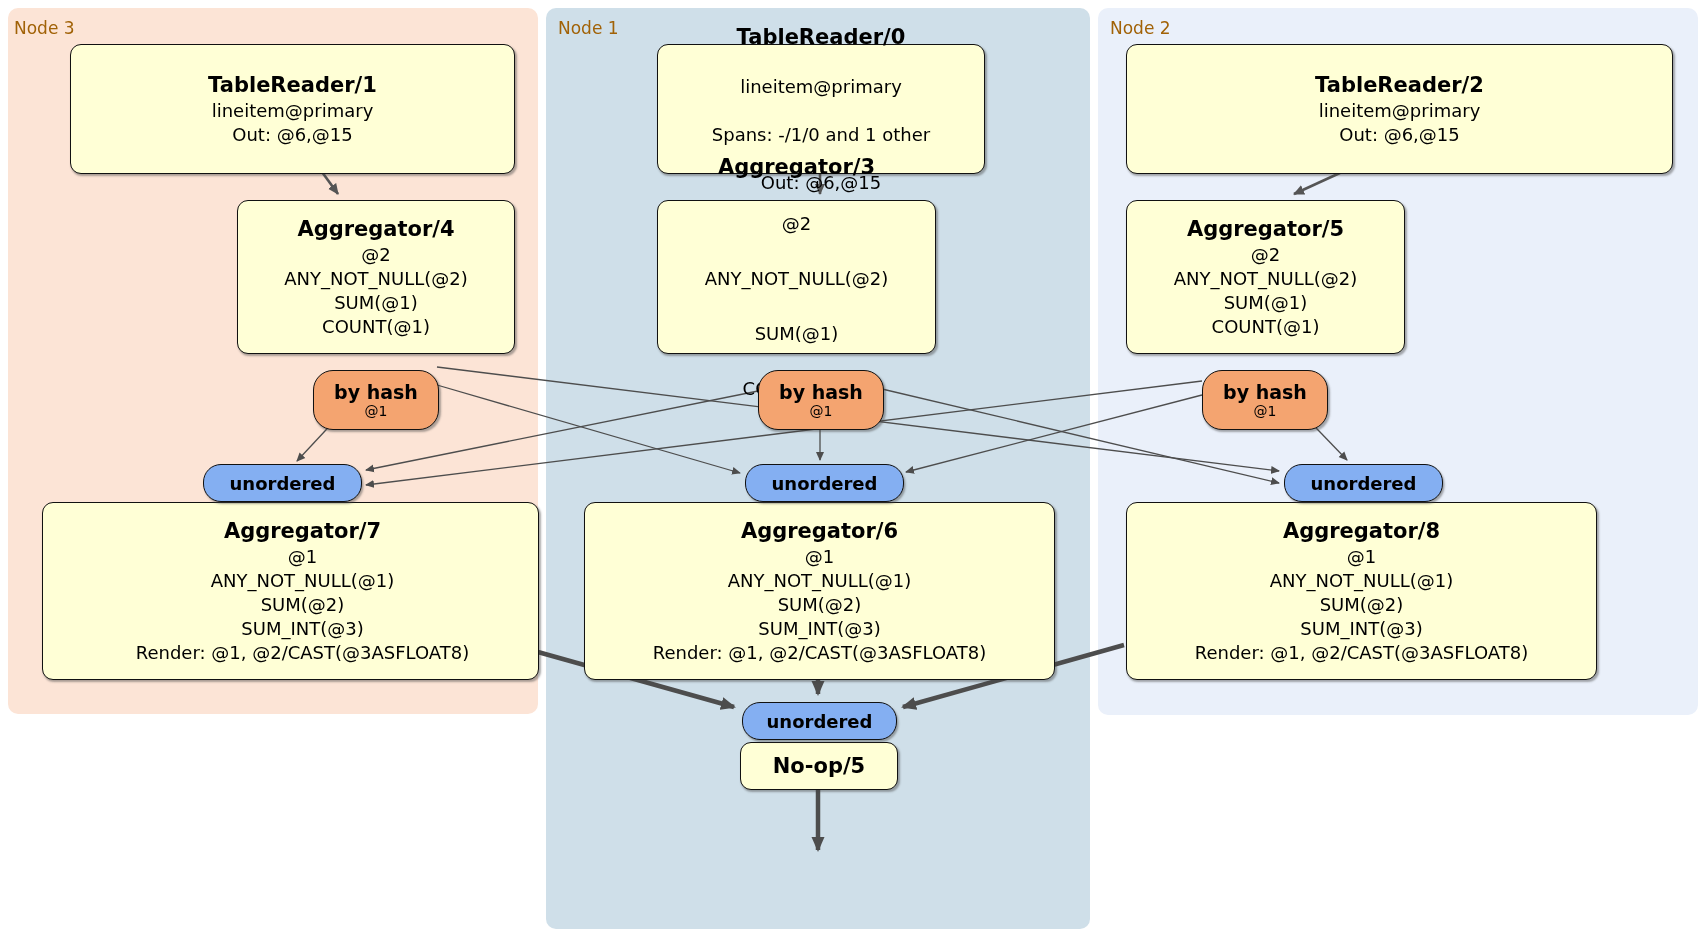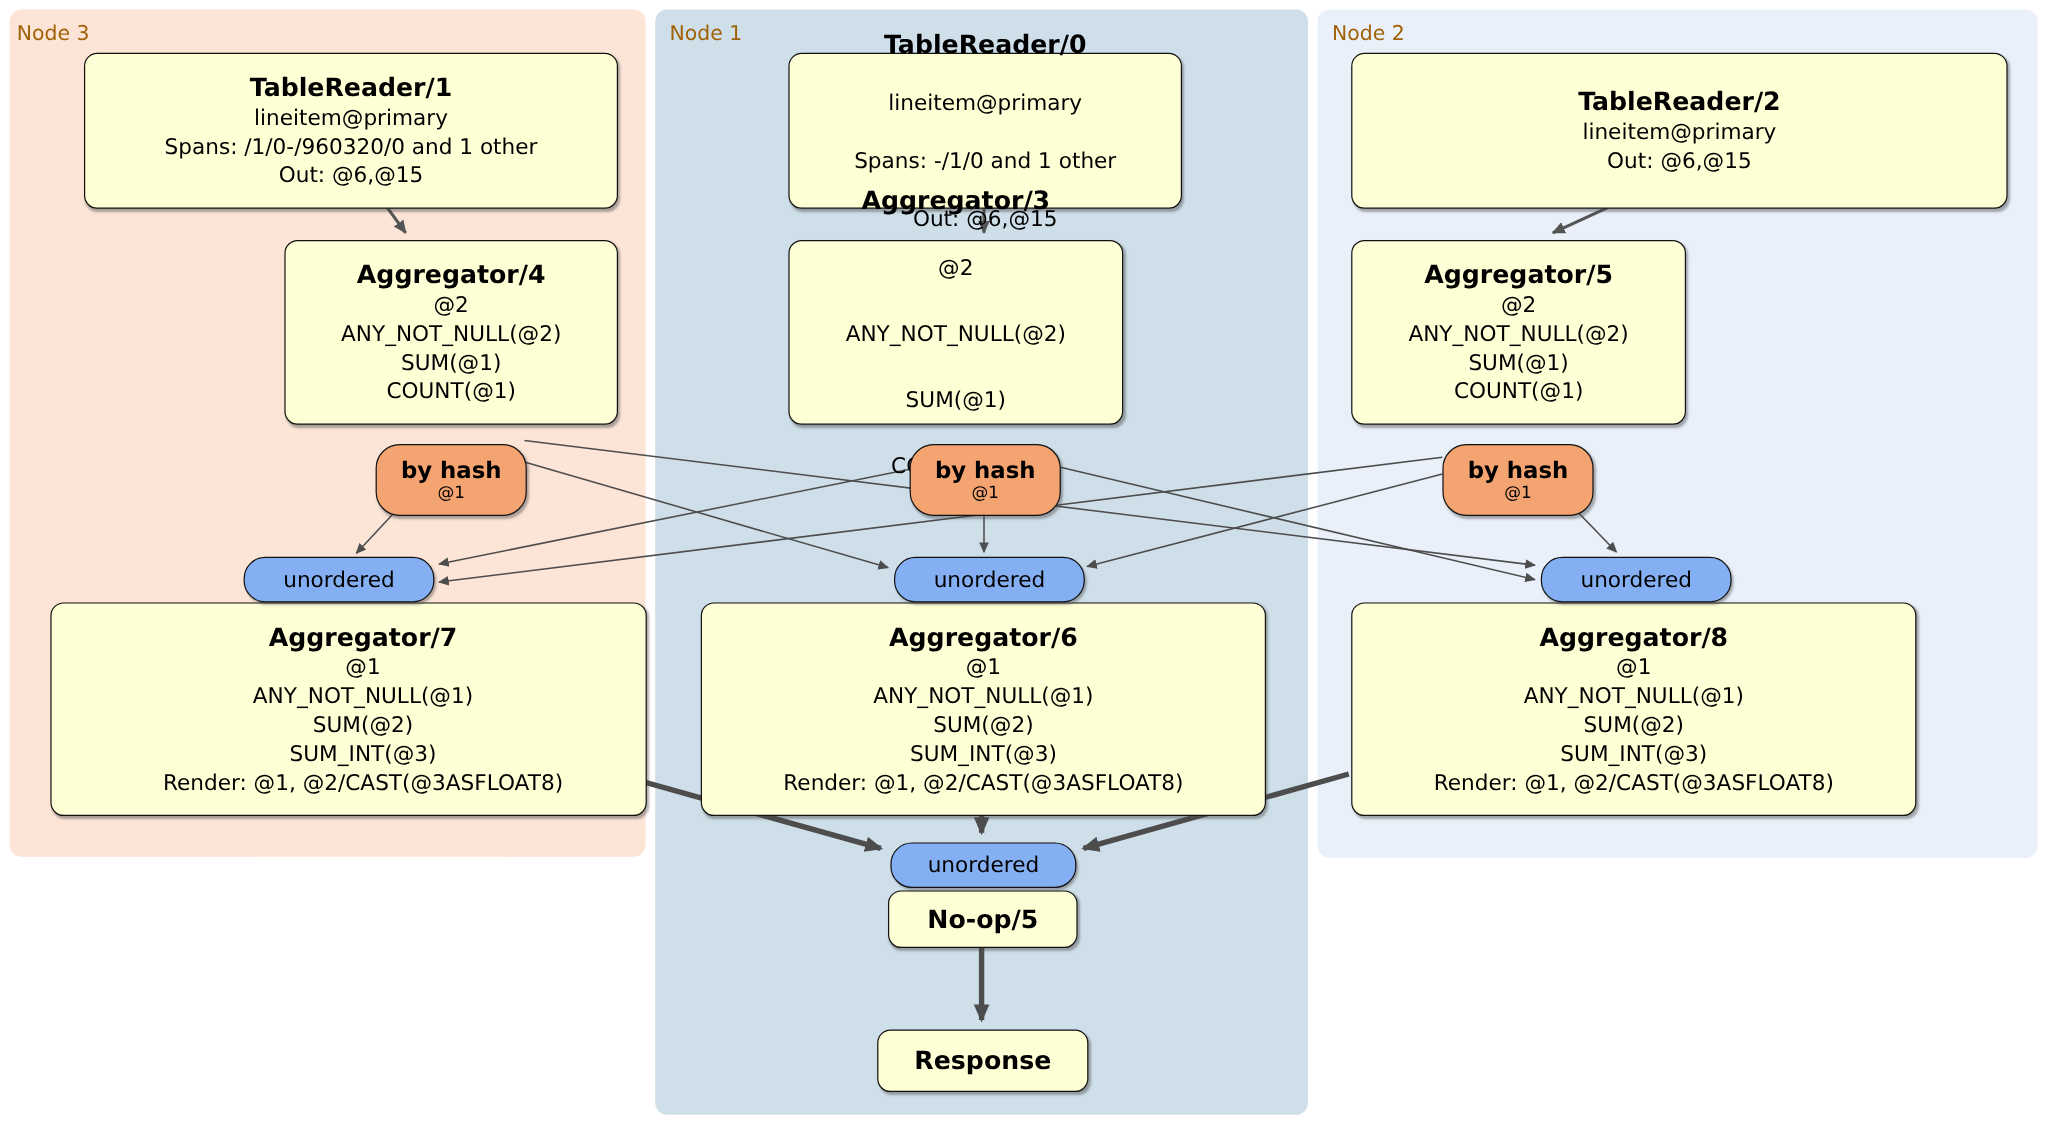--- a/index.html
+++ b/index.html
@@ -23,21 +23,21 @@
     position:absolute; z-index:4; background:#f4a470; border:1.7px solid #111;
     border-radius:20px; box-shadow:1.5px 2px 2px rgba(70,70,70,.45);
     display:flex; flex-direction:column; justify-content:center; align-items:center;margin-top:26px;
   }
   .router .rtitle{font-weight:bold; font-size:19px; line-height:22px;}
   .router .rkey{font-size:14px; line-height:17px;}
   .sync{
     position:absolute; z-index:4; background:#84aff2; border:1.7px solid #111;
     border-radius:18px; box-shadow:1.5px 2px 2px rgba(70,70,70,.45);
     display:flex; justify-content:center; align-items:center;
-    font-weight:normal; font-size:18px;
+    font-weight:bold; font-size:18px;
   }
 </style>
 </head>
 <body>
 
 <div class="canvas">
 
   <div class="region" style="left:8px;top:8px;width:530px;height:706px;background:#fce4d6;">
     <div class="region-label" style="left:6px;">Node 3</div>
   </div>
@@ -77,21 +77,20 @@
 
     <line x1="513" y1="645" x2="734" y2="707" stroke="#4d4d4d" stroke-width="4.5" marker-end="url(#ah-l)"></line>
     <line x1="818" y1="678" x2="818" y2="694" stroke="#4d4d4d" stroke-width="4.5" marker-end="url(#ah-l)"></line>
     <line x1="1124" y1="645" x2="903" y2="707" stroke="#4d4d4d" stroke-width="4.5" marker-end="url(#ah-l)"></line>
     <line x1="818" y1="788" x2="818" y2="850" stroke="#4d4d4d" stroke-width="4.5" marker-end="url(#ah-l)"></line>
   </svg>
 
   <div class="pbox" style="left:70px;top:44px;width:443px;height:128px;">
     <div class="ptitle">TableReader/1</div>
     <div class="pline">lineitem@primary</div>
-    <div class="pline">Spans: /1/0-/960320/0 and 1 other</div>
     <div class="pline">Out: @6,@15</div>
   </div>
 
   <div class="pbox" style="left:237px;top:200px;width:276px;height:152px;">
     <div class="ptitle">Aggregator/4</div>
     <div class="pline">@2</div>
     <div class="pline">ANY_NOT_NULL(@2)</div>
     <div class="pline">SUM(@1)</div>
     <div class="pline">COUNT(@1)</div>
   </div>
@@ -180,17 +179,14 @@
   </div>
 
   <div class="sync" style="left:742px;top:702px;width:153px;height:36px;">
     <span>unordered</span>
   </div>
 
   <div class="pbox" style="left:740px;top:742px;width:156px;height:46px;">
     <div class="ptitle">No-op/5</div>
   </div>
 
-  <div class="pbox" style="left:731px;top:858px;width:174px;height:50px;">
-    <div class="ptitle">Response</div>
-  </div>
 
 </div>
 
 </body></html>

